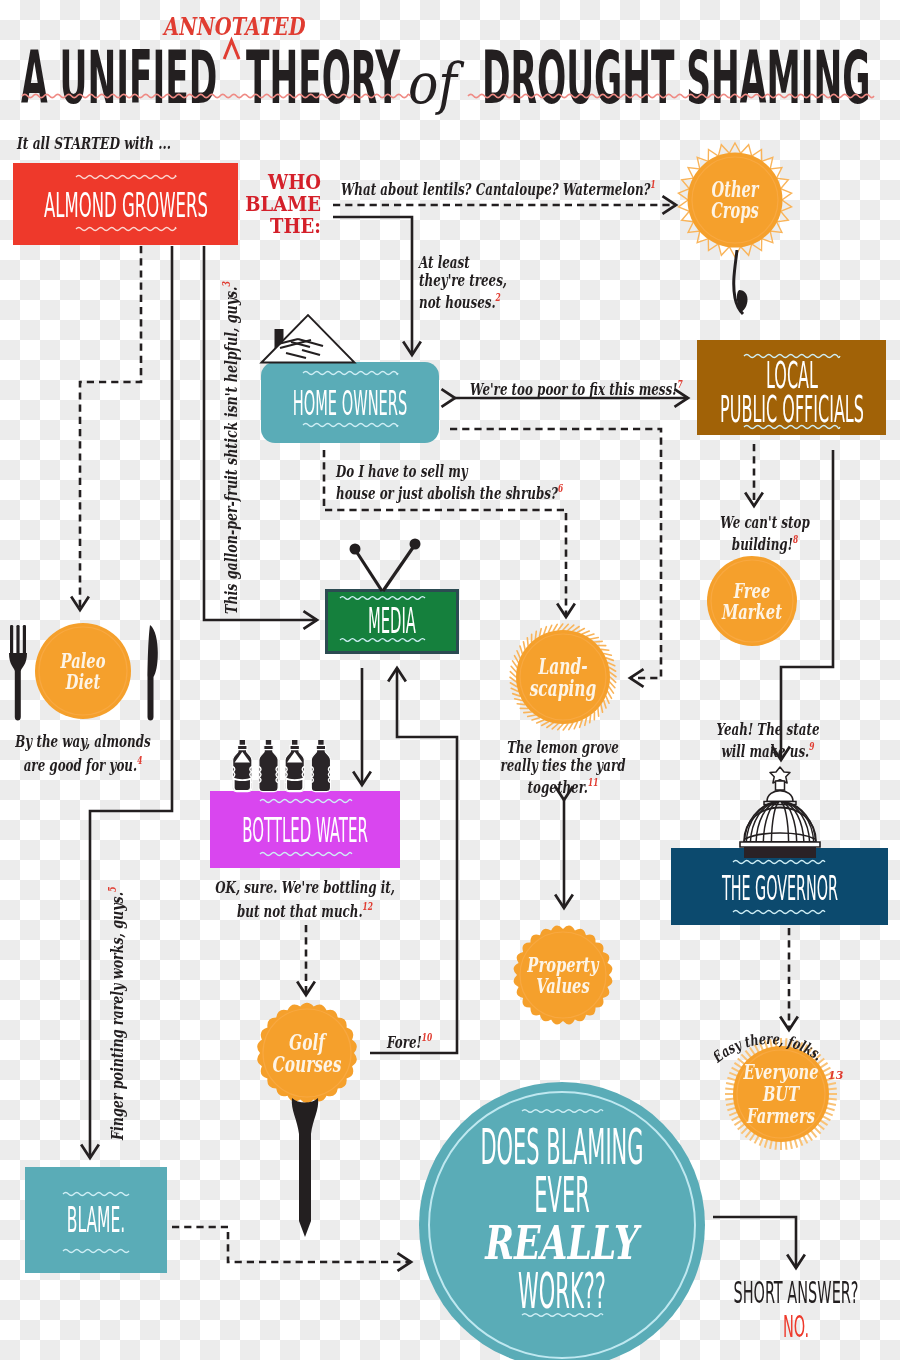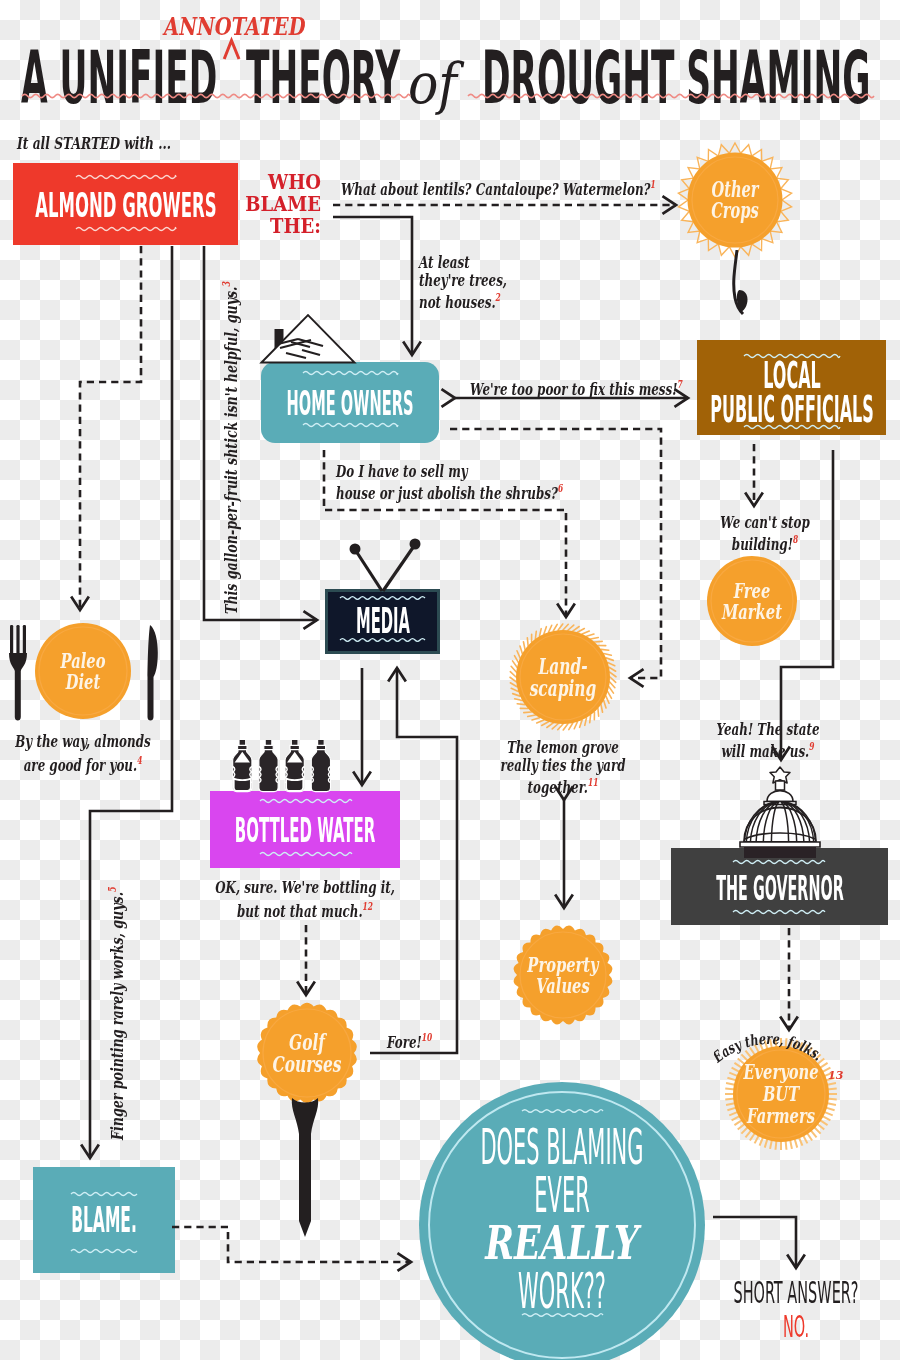--- a/index.html
+++ b/index.html
@@ -48,21 +48,21 @@
     text-align:right;transform:scaleX(0.88);transform-origin:right top;
   }
   #intro{
     position:absolute;left:17px;top:133px;
     font-family:"DejaVu Serif",serif;font-style:italic;font-weight:bold;
     font-size:17.5px;color:#231f20;white-space:nowrap;
     transform:scaleX(0.70);transform-origin:left top;
   }
 
   
-  .box{position:absolute;box-sizing:border-box;font-weight:bold;}
+  .box{position:absolute;box-sizing:border-box;}
   .box{overflow:visible;}
   .box .lbl{
     position:absolute;left:50%;width:700px;margin-left:-350px;text-align:center;color:#ffffff;
     font-family:"DejaVu Sans Condensed","DejaVu Sans",sans-serif;
     transform:scaleX(var(--sx,0.53));transform-origin:center top;
     letter-spacing:var(--ls,1px);white-space:nowrap;line-height:1.08;
   }
   .lbl .ln{display:block;}
 
   
@@ -177,21 +177,21 @@
       </svg>
     <div class="lbl" style="top:19px;font-size:36.5px;line-height:34px;--sx:0.487;--ls:0px;">
         <span class="ln">LOCAL</span>
         <span class="ln">PUBLIC OFFICIALS</span>
       </div>
     <svg class="abs" style="left:0;top:81px;" width="189" height="12">
         <path fill="none" stroke="#cfeef5" stroke-width="1.3" d="M47,6 q2.75,-3 5.5,0 q2.75,3 5.5,0 q2.75,-3 5.5,0 q2.75,3 5.5,0 q2.75,-3 5.5,0 q2.75,3 5.5,0 q2.75,-3 5.5,0 q2.75,3 5.5,0 q2.75,-3 5.5,0 q2.75,3 5.5,0 q2.75,-3 5.5,0 q2.75,3 5.5,0 q2.75,-3 5.5,0 q2.75,3 5.5,0 q2.75,-3 5.5,0 q2.75,3 5.5,0 q2.75,-3 5.5,0 q1.25,3 2.5,0"></path>
       </svg>
   </div>
 
-  <div class="box" style="left:325px;top:589px;width:115px;height:65px;background:#0f172a;border:3px solid #2c4b52;">
+  <div class="box" style="left:325px;top:589px;width:134px;height:65px;background:#15803d;border:3px solid #2c4b52;">
     <svg class="abs" style="left:0;top:1px;" width="109" height="11">
         <path fill="none" stroke="#cfeef5" stroke-width="1.3" d="M12,5 q2.5,-2.6 5,0 q2.5,2.6 5,0 q2.5,-2.6 5,0 q2.5,2.6 5,0 q2.5,-2.6 5,0 q2.5,2.6 5,0 q2.5,-2.6 5,0 q2.5,2.6 5,0 q2.5,-2.6 5,0 q2.5,2.6 5,0 q2.5,-2.6 5,0 q2.5,2.6 5,0 q2.5,-2.6 5,0 q2.5,2.6 5,0 q2.5,-2.6 5,0 q2.5,2.6 5,0 q2.5,-2.6 5,0"></path>
       </svg>
     <div class="lbl" style="top:10px;font-size:35.6px;--sx:0.462;--ls:0px;">MEDIA</div>
     <svg class="abs" style="left:0;top:43px;" width="109" height="11">
         <path fill="none" stroke="#cfeef5" stroke-width="1.3" d="M12,5 q2.5,-2.6 5,0 q2.5,2.6 5,0 q2.5,-2.6 5,0 q2.5,2.6 5,0 q2.5,-2.6 5,0 q2.5,2.6 5,0 q2.5,-2.6 5,0 q2.5,2.6 5,0 q2.5,-2.6 5,0 q2.5,2.6 5,0 q2.5,-2.6 5,0 q2.5,2.6 5,0 q2.5,-2.6 5,0 q2.5,2.6 5,0 q2.5,-2.6 5,0 q2.5,2.6 5,0 q2.5,-2.6 5,0"></path>
       </svg>
   </div>
   <svg class="abs" style="left:325px;top:537px;" width="120" height="56">
     <g stroke="#231f20" stroke-width="3.2" fill="none">
@@ -263,21 +263,21 @@
           <path d="M0.7,26.5 C3.5,27.8 3.5,30.6 0.7,31.9"></path>
           <path d="M19.9,26.5 C17.1,27.8 17.1,30.6 19.9,31.9"></path>
           <path d="M0.7,31.9 C3.5,33.199999999999996 3.5,36 0.7,37.3"></path>
           <path d="M19.9,31.9 C17.1,33.199999999999996 17.1,36 19.9,37.3"></path>
           <path d="M0.7,37.3 C3.5,38.599999999999994 3.5,41.4 0.7,42.699999999999996"></path>
           <path d="M19.9,37.3 C17.1,38.599999999999994 17.1,41.4 19.9,42.699999999999996"></path>
         </g>
       </g>
     </svg>
 
-  <div class="box" style="left:671px;top:848px;width:217px;height:77px;background:#404040;">
+  <div class="box" style="left:671px;top:848px;width:217px;height:77px;background:#0c4a6e;">
     <svg class="abs" style="left:0;top:8px;" width="217" height="12">
         <path fill="none" stroke="#cfeef5" stroke-width="1.3" d="M62,6 q2.75,-3 5.5,0 q2.75,3 5.5,0 q2.75,-3 5.5,0 q2.75,3 5.5,0 q2.75,-3 5.5,0 q2.75,3 5.5,0 q2.75,-3 5.5,0 q2.75,3 5.5,0 q2.75,-3 5.5,0 q2.75,3 5.5,0 q2.75,-3 5.5,0 q2.75,3 5.5,0 q2.75,-3 5.5,0 q2.75,3 5.5,0 q2.75,-3 5.5,0 q2.75,3 5.5,0 q2,-3 4,0"></path>
       </svg>
     <div class="lbl" style="top:23px;font-size:32.9px;--sx:0.485;--ls:0px;">THE GOVERNOR</div>
     <svg class="abs" style="left:0;top:58px;" width="217" height="12">
         <path fill="none" stroke="#cfeef5" stroke-width="1.3" d="M62,6 q2.75,-3 5.5,0 q2.75,3 5.5,0 q2.75,-3 5.5,0 q2.75,3 5.5,0 q2.75,-3 5.5,0 q2.75,3 5.5,0 q2.75,-3 5.5,0 q2.75,3 5.5,0 q2.75,-3 5.5,0 q2.75,3 5.5,0 q2.75,-3 5.5,0 q2.75,3 5.5,0 q2.75,-3 5.5,0 q2.75,3 5.5,0 q2.75,-3 5.5,0 q2.75,3 5.5,0 q2,-3 4,0"></path>
       </svg>
   </div>
   <svg class="abs" id="capitol" style="left:731px;top:766px;" width="98" height="92">
       <path d="M49,1 L53.0,6.0 L59,6.5 L54.8,10.8 L56.1,17 L49,13.8 L41.9,17 L43.2,10.8 L39,6.5 L45,6.0 Z" fill="#ffffff" stroke="#231f20" stroke-width="1.5" stroke-linejoin="round"></path>
@@ -299,21 +299,21 @@
         <path d="M65.7,76 A16.7,43 0 0 0 51.0,36"></path>
         <path d="M57.6,76 A8.6,43 0 0 0 50.0,36"></path>
       </g>
       <path d="M14,73 C30,65 68,65 84,73" fill="none" stroke="#231f20" stroke-width="1.7"></path>
       <path d="M9,76 L89,76 L89,81 L9,81 Z" fill="#ffffff" stroke="#231f20" stroke-width="1.6"></path>
       <path d="M13,81 L85,81 L85,95 L13,95 Z" fill="#2a2226"></path>
       <path d="M5,95 L93,95 L93,99 L5,99 Z" fill="#ffffff" stroke="#231f20" stroke-width="1.6"></path>
       <path d="M0,104 C0,98 98,98 98,104 L98,108 L0,108 Z" fill="#ffffff" stroke="#231f20" stroke-width="1.6"></path>
     </svg>
 
-  <div class="box" style="left:33px;top:1167px;width:142px;height:106px;background:#5aacb7;">
+  <div class="box" style="left:25px;top:1167px;width:142px;height:106px;background:#5aacb7;">
     <svg class="abs" style="left:0;top:21px;" width="142" height="12">
         <path fill="none" stroke="#cfeef5" stroke-width="1.3" d="M38,6 q2.75,-3 5.5,0 q2.75,3 5.5,0 q2.75,-3 5.5,0 q2.75,3 5.5,0 q2.75,-3 5.5,0 q2.75,3 5.5,0 q2.75,-3 5.5,0 q2.75,3 5.5,0 q2.75,-3 5.5,0 q2.75,3 5.5,0 q2.75,-3 5.5,0 q2.75,3 5.5,0"></path>
       </svg>
     <div class="lbl" style="top:34px;font-size:35.6px;--sx:0.485;--ls:0px;">BLAME.</div>
     <svg class="abs" style="left:0;top:78px;" width="142" height="12">
         <path fill="none" stroke="#cfeef5" stroke-width="1.3" d="M38,6 q2.75,-3 5.5,0 q2.75,3 5.5,0 q2.75,-3 5.5,0 q2.75,3 5.5,0 q2.75,-3 5.5,0 q2.75,3 5.5,0 q2.75,-3 5.5,0 q2.75,3 5.5,0 q2.75,-3 5.5,0 q2.75,3 5.5,0 q2.75,-3 5.5,0 q2.75,3 5.5,0"></path>
       </svg>
   </div>
 
   <div class="badge" id="b-other-crops" style="left:735px;top:200px;">

